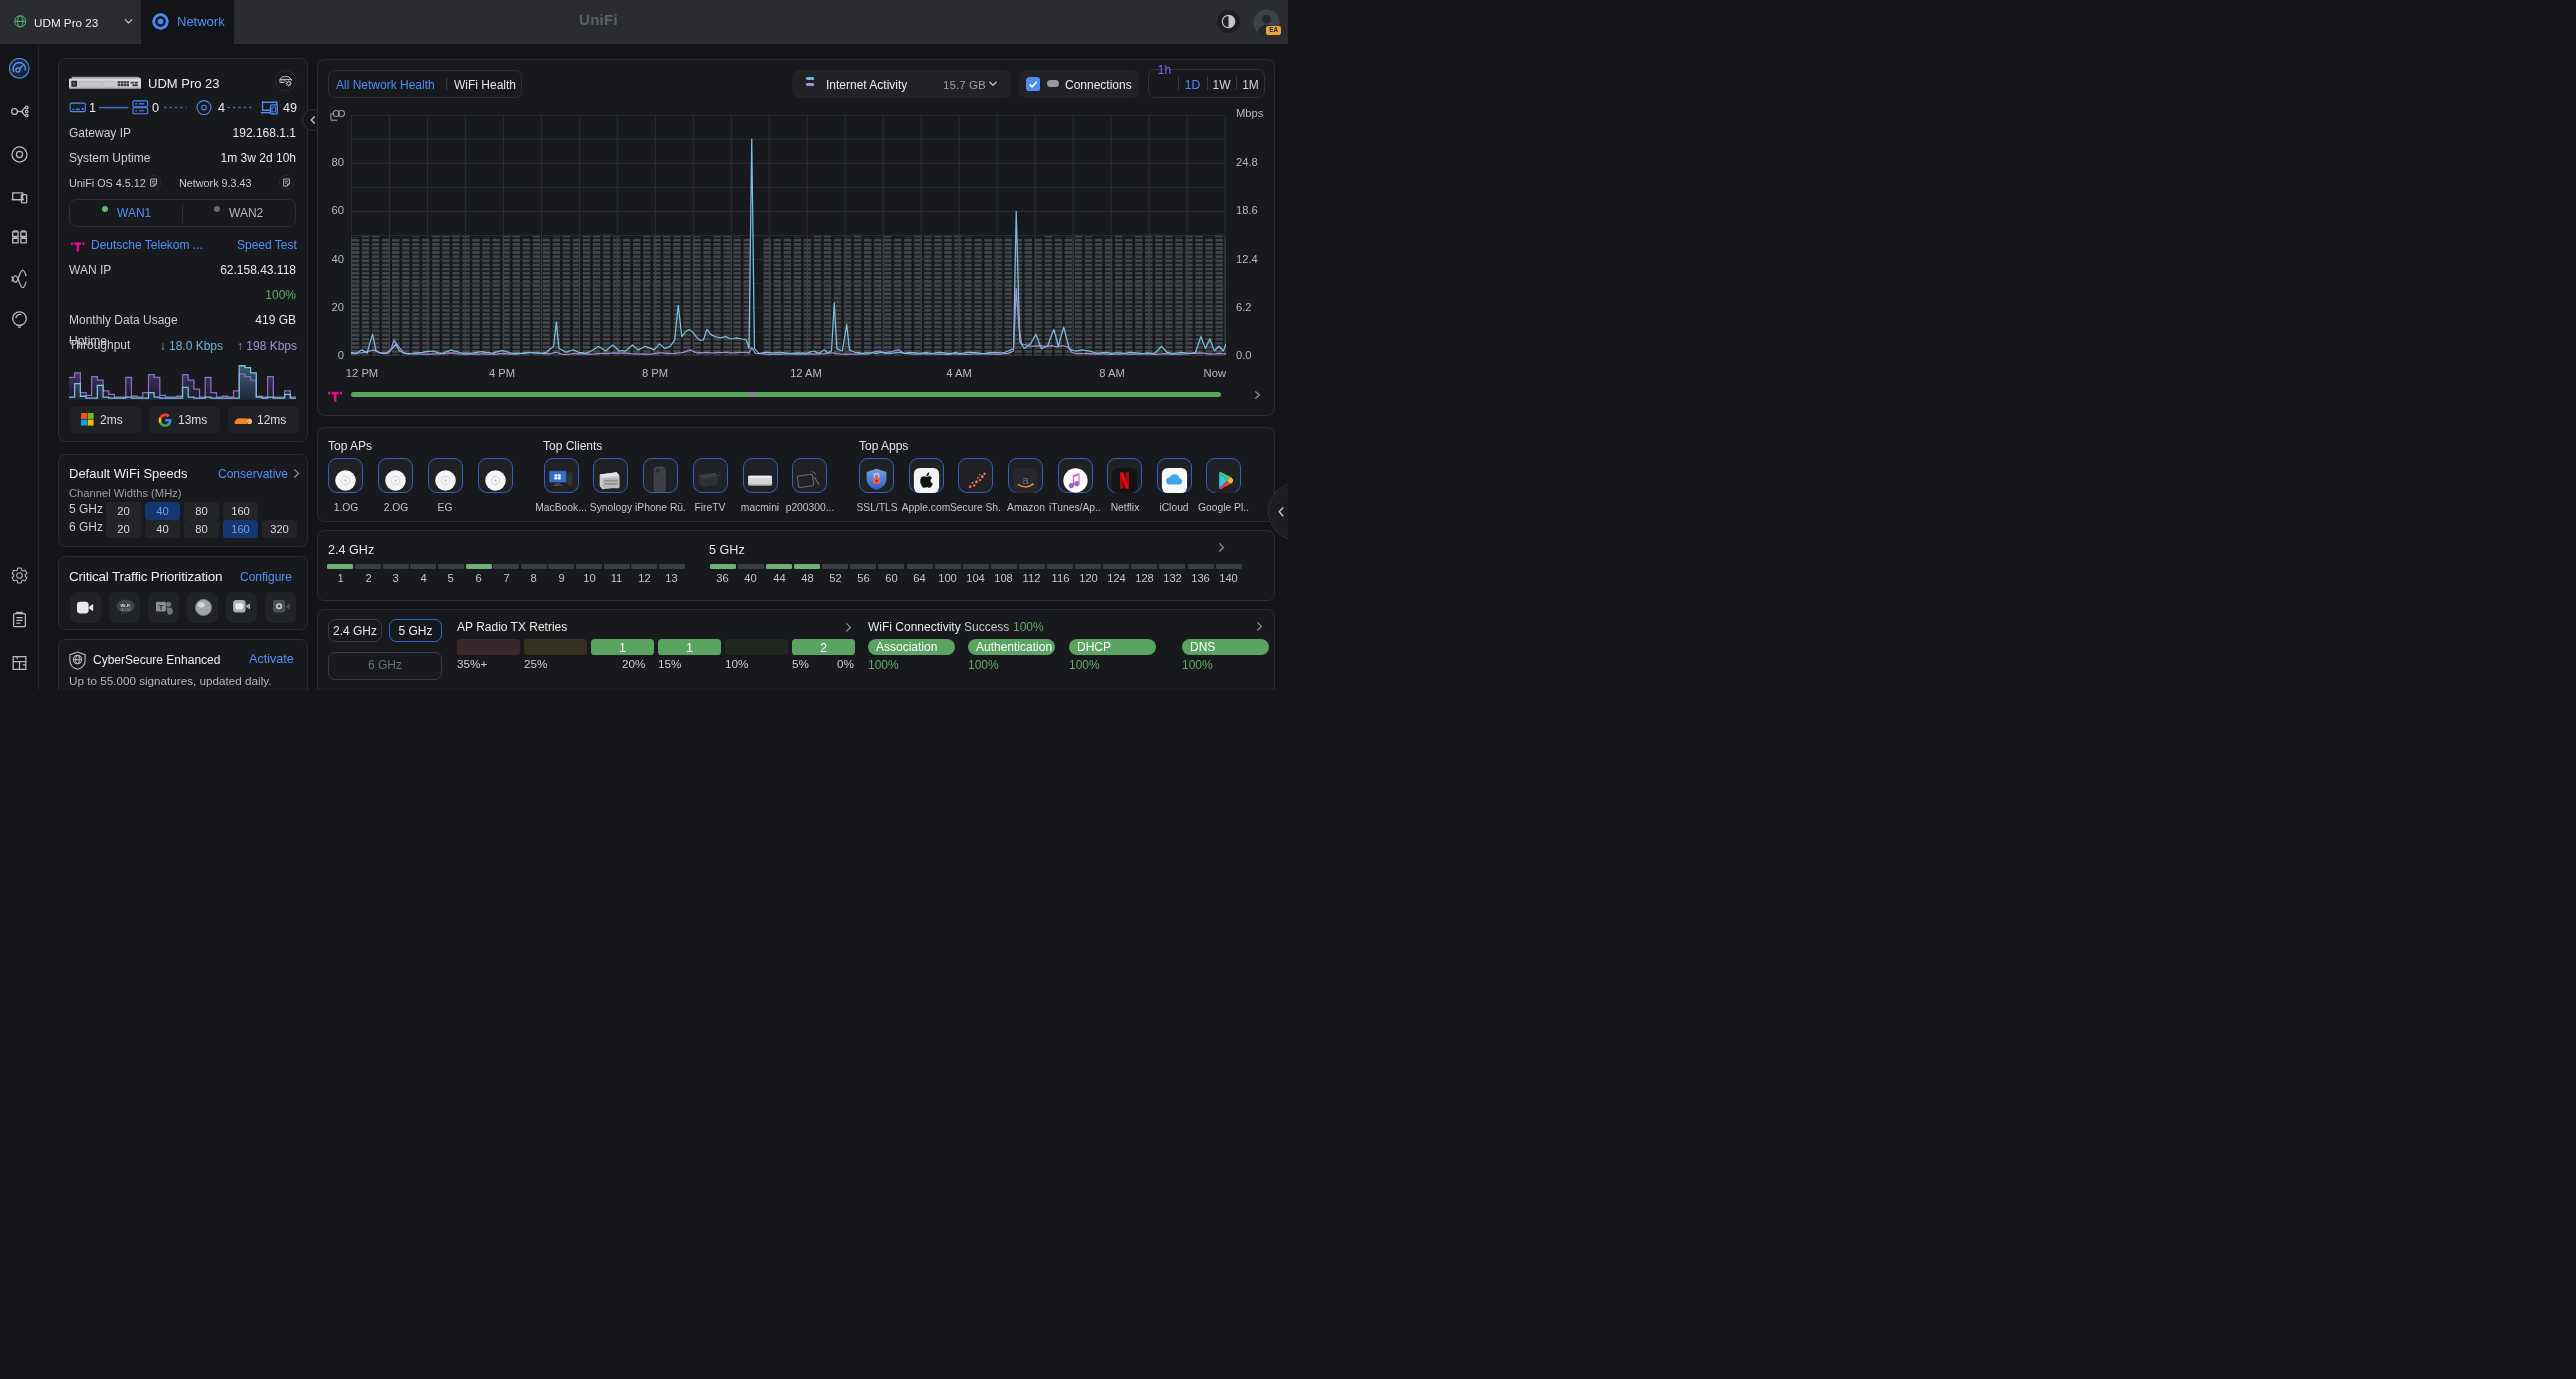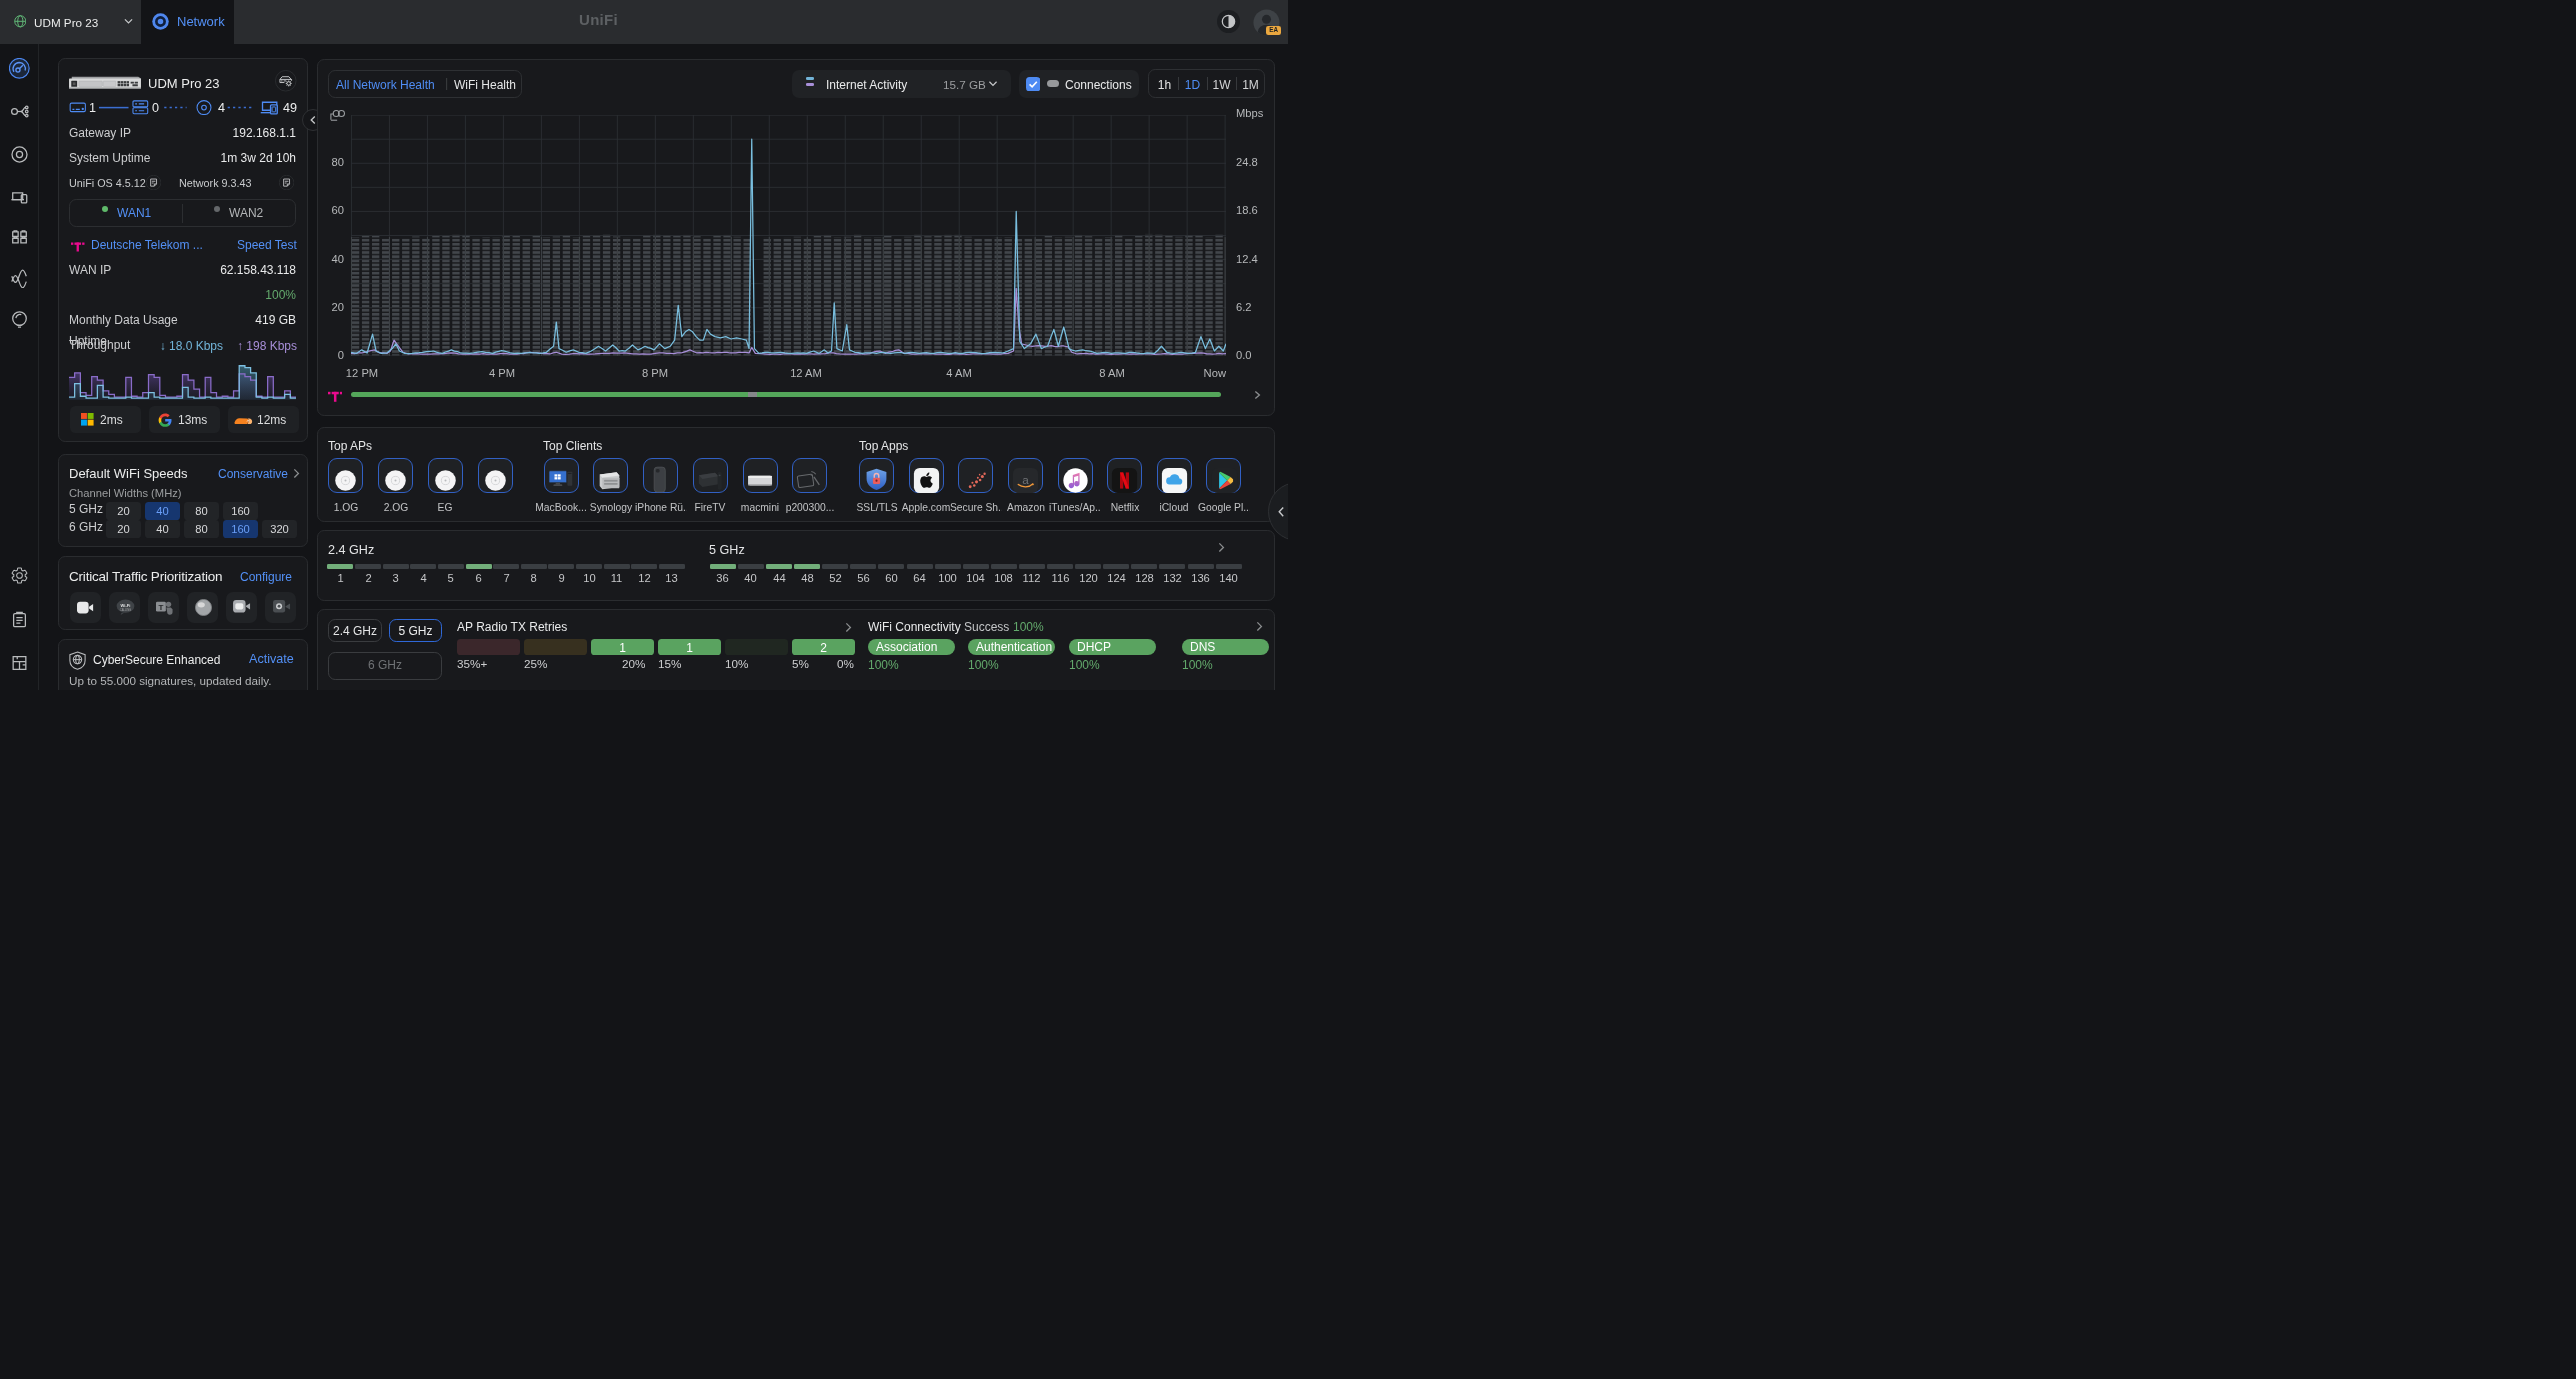--- a/index.html
+++ b/index.html
@@ -347,21 +347,21 @@
     <path d="M1.5 2l4 4 4-4"></path>
   </svg>
 <div class="pill" style="left:1019px;top:70px;width:120px;height:28px;"></div>
 <svg class="abs" style="left:1026px;top:77px" width="14.4" height="14.4" viewBox="0 0 16 16">
     <rect width="16" height="16" rx="4" fill="#4e8bf3"></rect>
     <path d="M4 8.2 6.8 11 12 5.2" fill="none" stroke="#fff" stroke-width="1.8"></path>
   </svg>
 <div class="abs" style="left:1047px;top:80px;width:11.7px;height:7.2px;border-radius:3.6px;background:#97999c;"></div>
 <div class="abs" style="left:1065px;top:78px;font-size:12px;color:#e9eaeb;">Connections</div>
 <div class="obox" style="left:1148px;top:69px;width:117px;height:29px;border-color:#2e3033;"></div>
-<div class="abs" style="left:1153px;top:78px;width:23px;text-align:center;font-size:12px;color:#e5e5e5;">1h</div>
+<div class="abs" style="left:1153px;top:63px;width:23px;text-align:center;font-size:12px;color:#8b5cf6;">1h</div>
 <div class="abs" style="left:1181px;top:78px;width:23px;text-align:center;font-size:12px;color:#4f8df5;">1D</div>
 <div class="abs" style="left:1210px;top:78px;width:23px;text-align:center;font-size:12px;color:#d3d4d6;">1W</div>
 <div class="abs" style="left:1239px;top:78px;width:23px;text-align:center;font-size:12px;color:#d3d4d6;">1M</div>
 <div class="abs" style="left:1178px;top:77px;width:0.9px;height:12.6px;background:#37393c;"></div>
 <div class="abs" style="left:1207px;top:77px;width:0.9px;height:12.6px;background:#37393c;"></div>
 <div class="abs" style="left:1236px;top:77px;width:0.9px;height:12.6px;background:#37393c;"></div>
 <div class="abs" style="left:308px;top:349px;width:36px;text-align:right;font-size:11.2px;color:#b6b8ba;">0</div>
 <div class="abs" style="left:308px;top:301px;width:36px;text-align:right;font-size:11.2px;color:#b6b8ba;">20</div>
 <div class="abs" style="left:308px;top:253px;width:36px;text-align:right;font-size:11.2px;color:#b6b8ba;">40</div>
 <div class="abs" style="left:308px;top:204px;width:36px;text-align:right;font-size:11.2px;color:#b6b8ba;">60</div>

